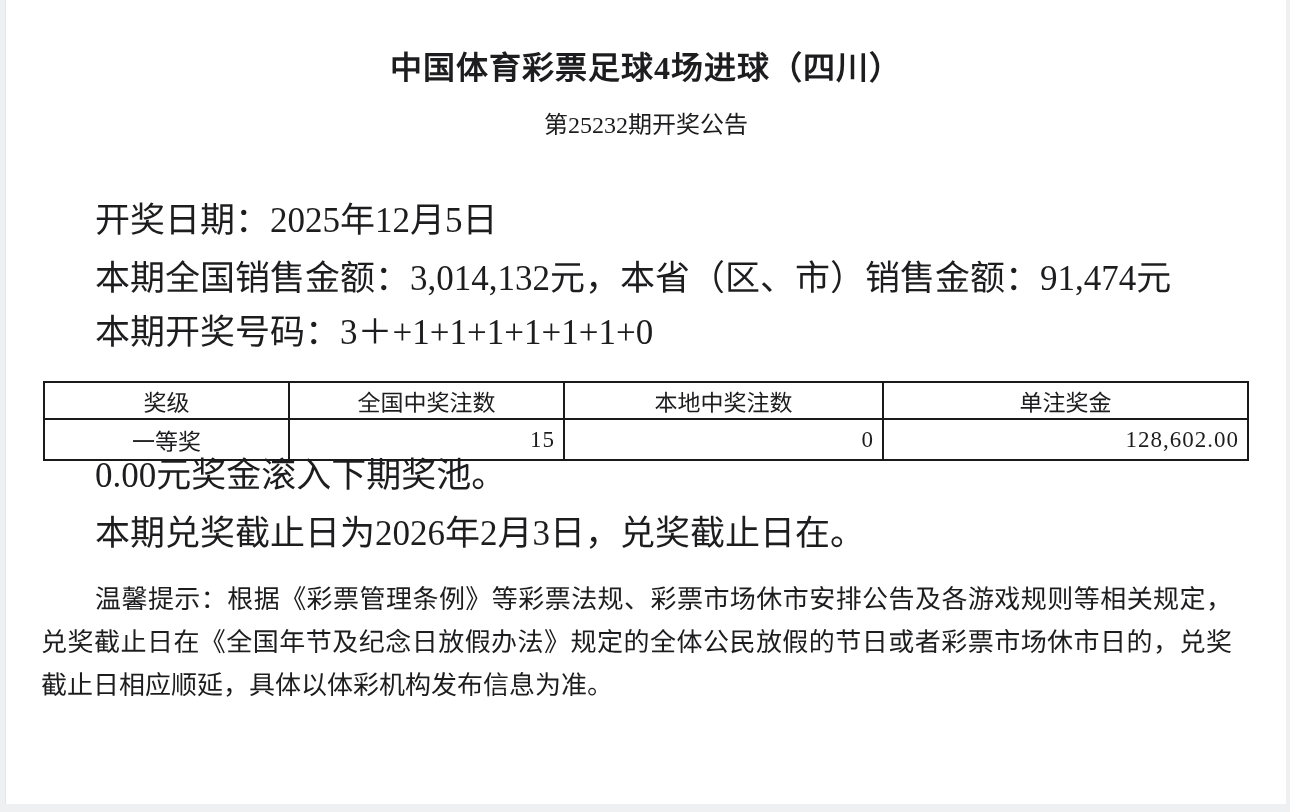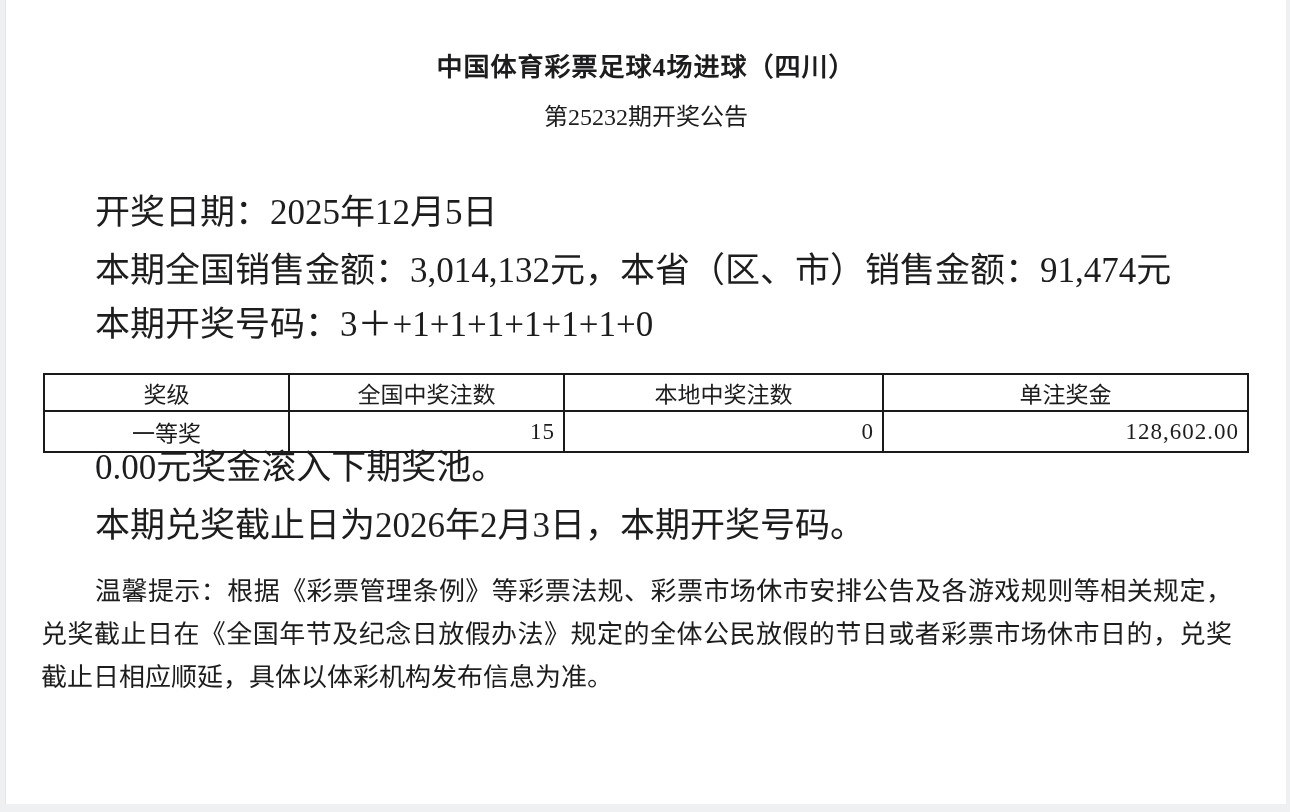--- a/index.html
+++ b/index.html
@@ -12,27 +12,27 @@
   }
   .page {
     position: absolute;
     left: 5px; top: 0; right: 4px; bottom: 8px;
     background: #ffffff;
     border-left: 1px solid #e4e6e8;
   }
   .doc-title {
     margin-top: 50px;
     text-align: center;
-    font-size: 26px;
+    font-size: 32px;
     line-height: 36px;
     font-weight: 600;
     letter-spacing: 1px;
   }
   .doc-subtitle {
-    margin-top: 18px;
+    margin-top: 26px;
     text-align: center;
     font-size: 24px;
     line-height: 26px;
     font-weight: 500;
   }
   .info-line {
     font-size: 35px;
     line-height: 30px;
     padding-left: 89px;
     font-weight: 500;
@@ -116,17 +116,17 @@
         <td class="cell-center">一等奖</td>
         <td class="cell-num">15</td>
         <td class="cell-num">0</td>
         <td class="cell-num">128,602.00</td>
       </tr>
     </tbody>
   </table>
 
   <div class="info-line line-rollover">0.00元奖金滚入下期奖池。</div>
 
-  <div class="info-line line-deadline">本期兑奖截止日为2026年2月3日，本期开奖号码。</div>
+  <div class="info-line line-deadline">本期兑奖截止日为2026年2月3日，兑奖截止日在。</div>
 
   <div class="notice">温馨提示：根据《彩票管理条例》等彩票法规、彩票市场休市安排公告及各游戏规则等相关规定，兑奖截止日在《全国年节及纪念日放假办法》规定的全体公民放假的节日或者彩票市场休市日的，兑奖截止日相应顺延，具体以体彩机构发布信息为准。</div>
 
 </div>
 
 </body></html>

